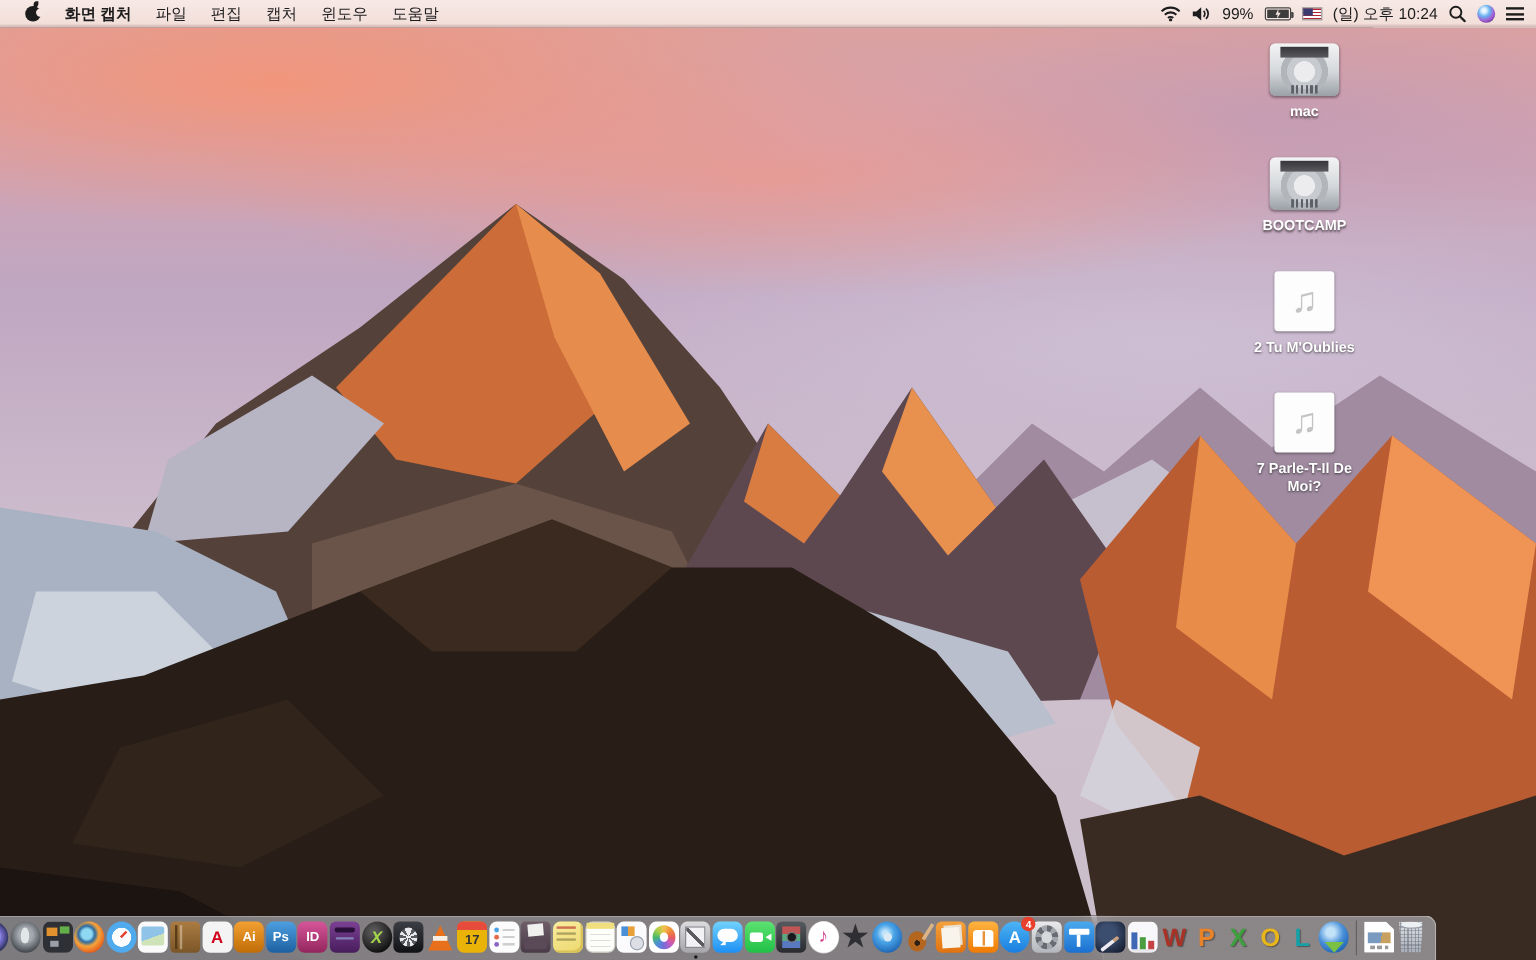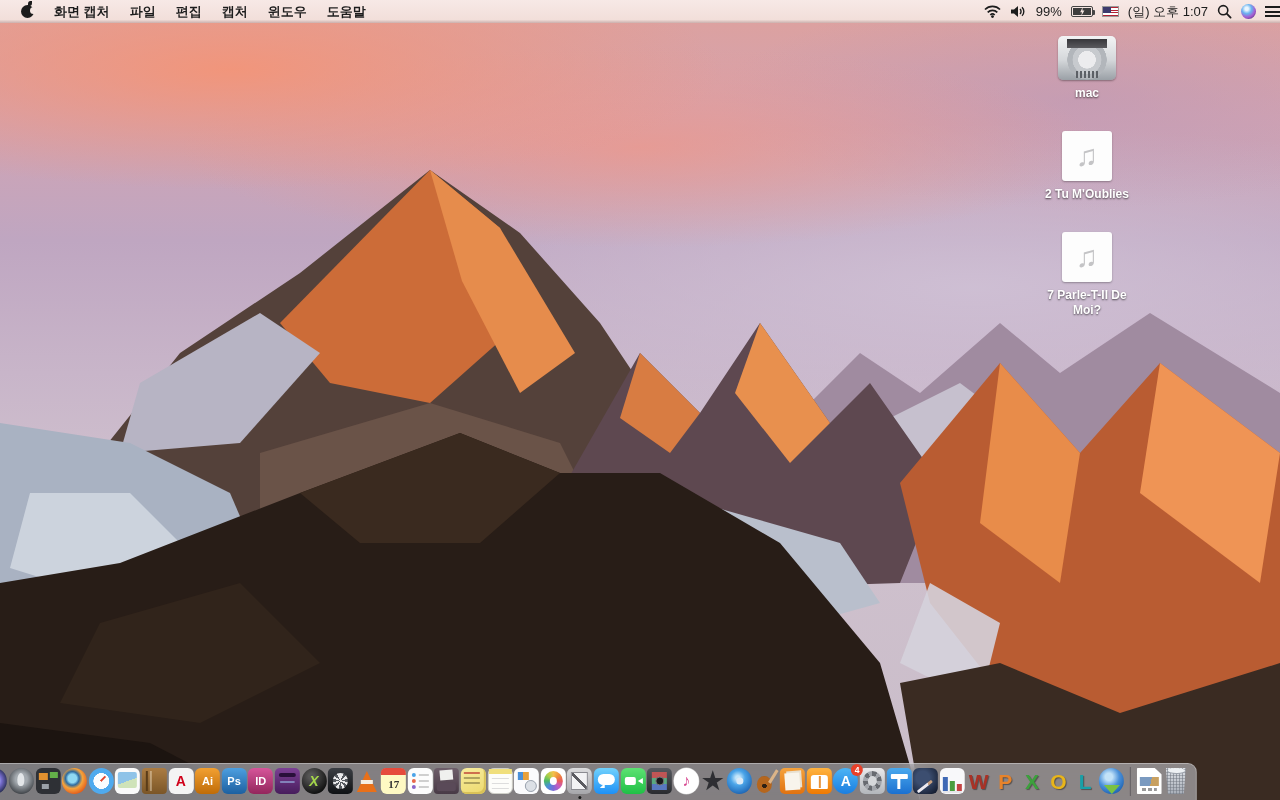--- a/index.html
+++ b/index.html
@@ -16,22 +16,22 @@
       linear-gradient(180deg,#dca1a0 0%,#d2a3b2 12%,#bfa6c1 28%,#c8b5c9 45%,#d0c1ce 60%,#c9bdc9 100%);
   }
   #mountains { position:absolute; inset:0; }
 
   
   #menubar { position:absolute; top:0; left:0; width:1280px; height:23px;
     background:linear-gradient(180deg,#f7e9e6 0%,#f2dfda 85%,#cbb0ad 100%);
     display:flex; align-items:center; justify-content:space-between;
     font-size:13px; color:#1c1c1c; z-index:40; }
   .mb-left { display:flex; align-items:center; padding-left:12px; }
-  .mb-right { display:flex; align-items:center; gap:9px; }
-  .mb-item { padding:0 10px; line-height:23px; white-space:nowrap;font-weight:bold; }
+  .mb-right { display:flex; align-items:center; padding-right:10px; gap:9px; }
+  .mb-item { padding:0 10px; line-height:23px; white-space:nowrap; }
   .mb-app { font-weight:bold; }
   .apple { position:relative; width:13px; height:13px; background:#1c1c1c; border-radius:50%; margin:0 10px 0 9px; }
   .apple::after { content:""; position:absolute; right:-3px; top:2px; width:7px; height:7px; border-radius:50%; background:#f5e6e2; }
   .apple::before { content:""; position:absolute; top:-4px; left:7px; width:4px; height:5px; background:#1c1c1c; border-radius:60% 0 60% 0; }
   .st-txt { white-space:nowrap; }
   .flag { width:17px; height:11px; position:relative; border:0.5px solid #999;
     background:repeating-linear-gradient(180deg,#b22234 0 1.3px,#fff 1.3px 2.6px); }
   .flag::after { content:""; position:absolute; left:0; top:0; width:8px; height:6px; background:#3c3b6e; }
   .siri-orb { width:15px; height:15px; border-radius:50%;
     background:radial-gradient(circle at 38% 32%, #eaf6ff 0 12%, #6ab4f0 35%, #a75ad0 62%, #16224e 100%); }
@@ -103,21 +103,21 @@
     box-shadow:0 7px 0 -1px rgba(160,200,240,.55); }
   .icon-x-ball { border-radius:50%; background:radial-gradient(circle at 38% 32%, #555 0 12%, #0c0c0c 80%); }
   .icon-x-ball .glyph { color:#a4d64a; font-size:14px; font-style:italic; }
   .icon-fan-disk { background:linear-gradient(#3b3e44,#0f1114); border-radius:5px; }
   .icon-fan-disk::after { content:""; position:absolute; inset:5px; border-radius:50%;
     background:repeating-conic-gradient(#e9e9eb 0 24deg, #565a60 24deg 48deg); }
   .icon-vlc { background:transparent; }
   .icon-vlc::before { content:""; position:absolute; left:50%; bottom:2px; transform:translateX(-50%);
     width:0; height:0; border-left:10px solid transparent; border-right:10px solid transparent; border-bottom:21px solid #e8701a; }
   .icon-vlc::after { content:""; position:absolute; left:50%; bottom:10px; transform:translateX(-50%); width:12px; height:4px; background:#f6eee2; }
-  .icon-calendar { background:#fef9c3;font-family:Liberation Serif, serif; }
+  .icon-calendar { background:#eab308; }
   .icon-calendar::before { content:""; position:absolute; top:0; left:0; right:0; height:7px; background:#e64b3c; border-radius:5px 5px 0 0; }
   .icon-calendar .glyph { color:#333; font-size:11px; padding-top:7px; }
   .icon-reminders { background:#fcfcfc; }
   .icon-reminders::after { content:""; position:absolute; left:4px; top:5px; width:4px; height:4px; border-radius:50%;
     background:#4aa3e8; box-shadow:0 6px 0 #e8684a, 0 12px 0 #8a65c8; }
   .icon-reminders::before { content:""; position:absolute; left:11px; right:4px; top:6px; height:14px;
     background:repeating-linear-gradient(#cfcfcf 0 2px, transparent 2px 6px); }
   .icon-scanner { background:linear-gradient(#6e5e6a,#483a46); border-radius:4px; }
   .icon-scanner::after { content:""; position:absolute; top:2px; left:6px; width:13px; height:10px; background:#f0f0ee; transform:rotate(-5deg); }
   .icon-scanner::before { content:""; position:absolute; bottom:3px; left:3px; right:3px; height:8px; background:#5a4a58; border-radius:2px; z-index:1; }
@@ -262,34 +262,38 @@
         <polygon points="1,4.5 4,4.5 8,1 8,12 4,8.5 1,8.5" fill="#1c1c1c"></polygon>
         <path d="M10 4 A 3.5 3.5 0 0 1 10 9" fill="none" stroke="#1c1c1c" stroke-width="1.4"></path>
         <path d="M12 2.2 A 6 6 0 0 1 12 10.8" fill="none" stroke="#1c1c1c" stroke-width="1.4"></path>
       </svg>
       <span class="st-txt">99%</span>
       <span class="batt">
           <span class="fill"></span>
           <span class="bolt"></span>
         </span>
       <span class="flag"></span>
-      <span class="st-txt">(일) 오후 1:07</span>
+      <span class="st-txt">(일) 오후 10:24</span>
       <svg width="15" height="15" viewBox="0 0 15 15">
         <circle cx="6.2" cy="6.2" r="4.6" fill="none" stroke="#1c1c1c" stroke-width="1.6"></circle>
         <line x1="9.7" y1="9.7" x2="13.6" y2="13.6" stroke="#1c1c1c" stroke-width="1.8" stroke-linecap="round"></line>
       </svg>
       <span class="siri-orb"></span>
       <span class="nc-icon"></span>
     </div>
   </div>
 
   <div id="desk-icons">
     <div class="desk-item">
       <span class="drive-icon"></span>
       <span class="desk-label">mac</span>
+    </div>
+    <div class="desk-item">
+      <span class="drive-icon"></span>
+      <span class="desk-label">BOOTCAMP</span>
     </div>
     <div class="desk-item">
       <span class="audio-icon">♫</span>
       <span class="desk-label">2 Tu M'Oublies</span>
     </div>
     <div class="desk-item">
       <span class="audio-icon">♫</span>
       <span class="desk-label">7 Parle-T-Il De Moi?</span>
     </div>
   </div>

